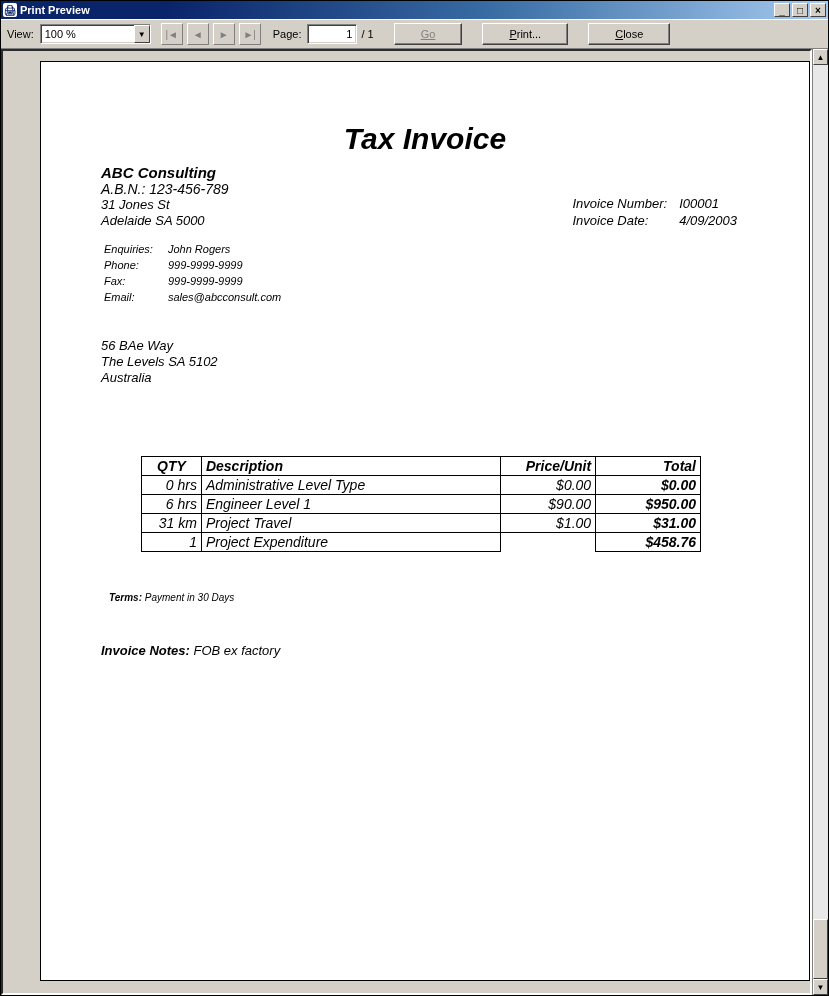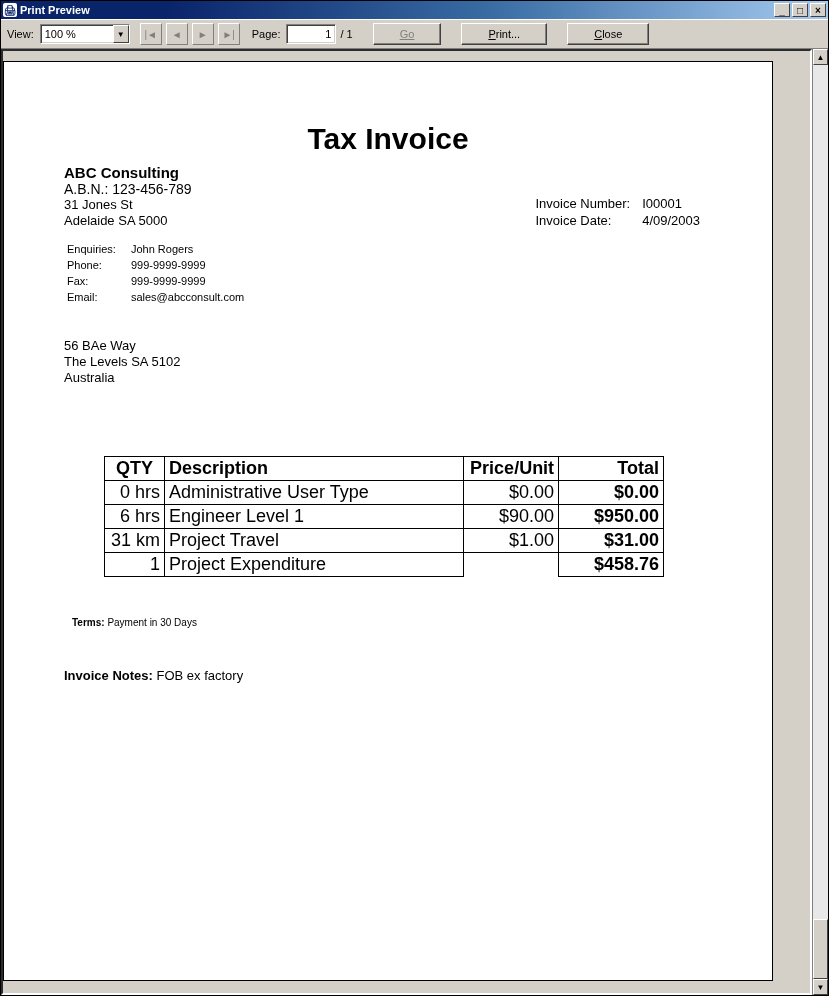--- a/index.html
+++ b/index.html
@@ -59,21 +59,21 @@
   .toolbar .lbl { margin-right: 2px; }
   .combo {
     display: inline-flex;
     align-items: center;
     background: #fff;
     border: 1px solid #808080;
     border-right-color: #fff;
     border-bottom-color: #fff;
     box-shadow: inset 1px 1px 0 #404040, inset -1px -1px 0 #d4d0c8;
     height: 20px;
-    width: 90px;
+    width: 111px;
     padding: 0 0 0 4px;
     position: relative;
   }
   .combo .combo-text { flex:1; }
   .combo .drop {
     width: 16px; height: 18px;
     background: #d4d0c8;
     border: 1px solid #fff;
     border-right-color:#404040; border-bottom-color:#404040;
     display:flex;align-items:center;justify-content:center;
@@ -118,24 +118,25 @@
     height: calc(996px - 18px - 30px - 2px);
     background: #808080;
     display:flex;
   }
   .canvas-area {
     flex:1;
     background:#d4d0c8;
     border: 2px inset #fff;
     border-top-color:#808080; border-left-color:#808080;
     display:flex;
-    justify-content:flex-start;
+    justify-content:flex-end;
     align-items:flex-start;
     overflow:hidden;
     padding: 10px 0;
+    font-style: italic;
   }
   .page {
     width: 770px;
     min-height: 920px;
     background:#fff;
     border:1px solid #000;
     padding: 60px 60px 40px 60px;
     font-family: Arial, sans-serif;
     color:#000;
     font-size: 13px;
@@ -175,21 +176,21 @@
   .addr { font-size:13px; line-height:1.25; }
   .contacts { font-size:11px; margin-top:10px; }
   .contacts td { padding-right:12px; }
   .meta { font-size:13px; }
   .meta td { padding: 0 10px 0 0; }
   .client { margin-top:32px; font-size:13px; line-height:1.25; }
 
   .inv-table-wrap { margin: 70px 0 0 40px; }
   table.inv {
     border-collapse: collapse;
-    font-size: 18px;
+    font-size: 14px;
     width: 560px;
   }
   table.inv th, table.inv td {
     border: 1px solid #000;
     padding: 1px 4px;
     height: 17px;
   }
   table.inv th { font-weight:bold; text-align:left; }
   table.inv th.qty, table.inv td.qty { width:60px; text-align:right; border-left:1px solid #000;}
   table.inv th.qty { text-align:center; }
@@ -316,21 +317,21 @@
         <table class="inv">
           <tbody>
               <tr>
             <th class="qty">QTY</th>
             <th class="desc">Description</th>
             <th class="price">Price/Unit</th>
             <th class="total">Total</th>
           </tr>
           <tr>
             <td class="qty">0 hrs</td>
-            <td class="desc">Administrative User Type</td>
+            <td class="desc">Administrative Level Type</td>
             <td class="price">$0.00</td>
             <td class="total">$0.00</td>
           </tr>
           <tr>
             <td class="qty">6 hrs</td>
             <td class="desc">Engineer Level 1</td>
             <td class="price">$90.00</td>
             <td class="total">$950.00</td>
           </tr>
           <tr>

